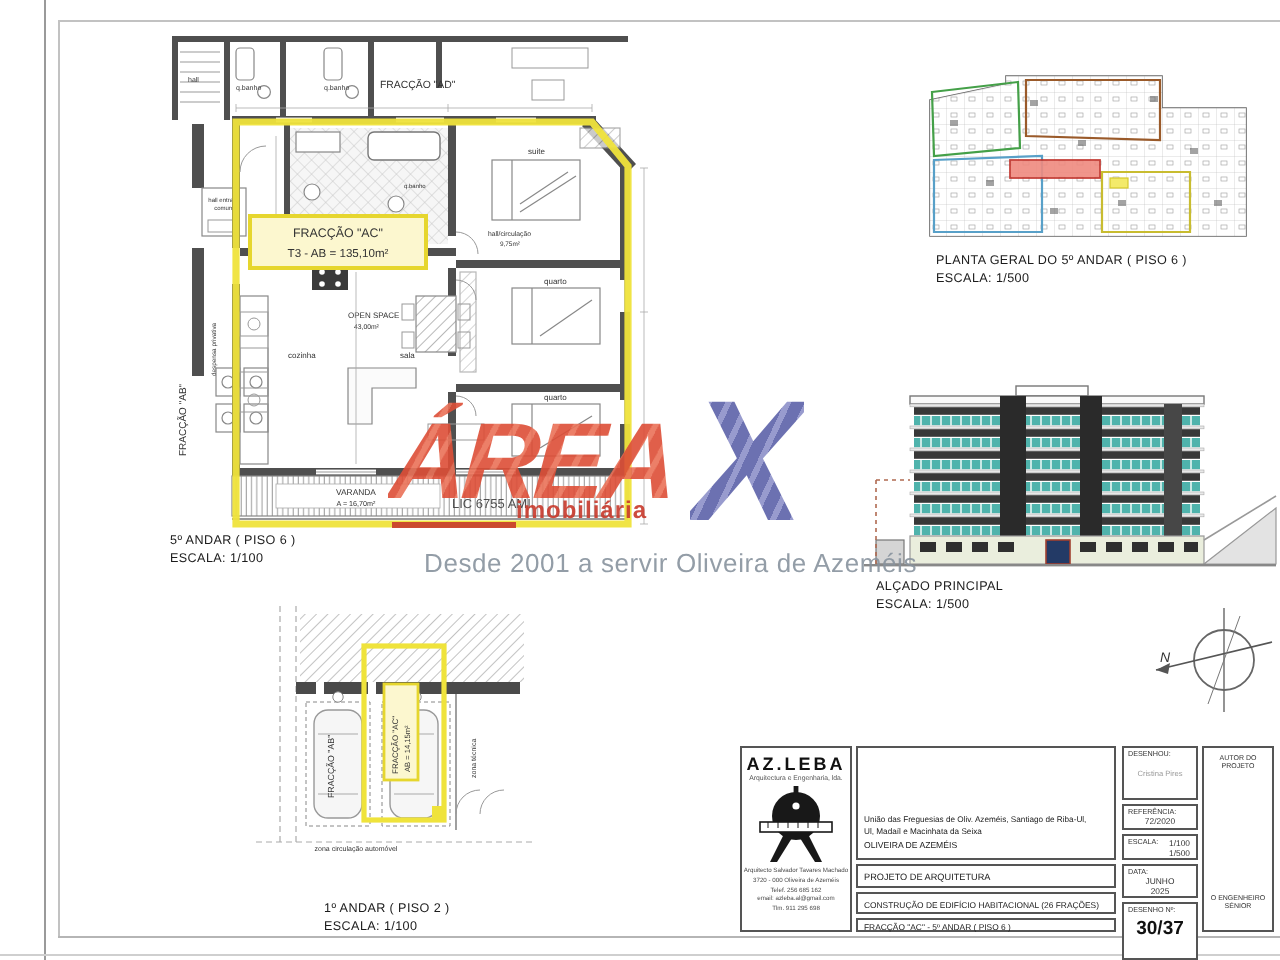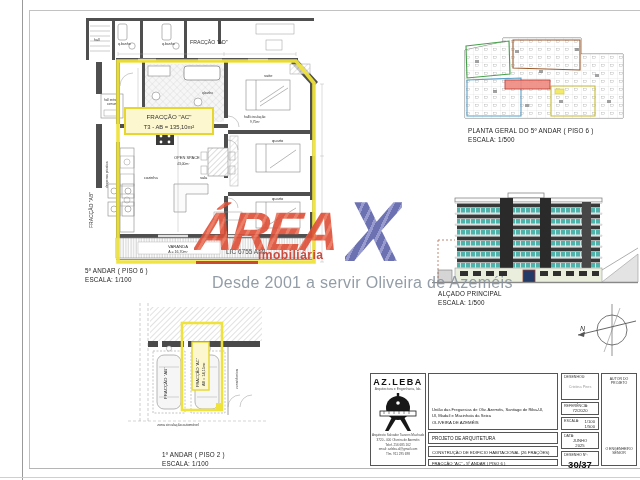--- a/index.html
+++ b/index.html
@@ -20,21 +20,21 @@
   #wm{left:195px;top:198px;width:226px;height:92px;opacity:.9;}
   .wm-area{position:absolute;left:0;top:2px;font-size:54px;font-weight:800;font-style:italic;
     letter-spacing:-3px;transform:skewX(-4deg);
     background:repeating-linear-gradient(115deg,#dd4e37 0 6px,#ea7258 6px 9px);
     -webkit-background-clip:text;background-clip:text;color:transparent;}
   .wm-x{position:absolute;left:150px;top:-16px;font-size:86px;font-weight:800;font-style:italic;
     background:repeating-linear-gradient(115deg,#5d62a9 0 6px,#8d91c9 6px 9px);
     -webkit-background-clip:text;background-clip:text;color:transparent;}
   .wm-line{position:absolute;left:1px;top:63px;width:62px;height:2.5px;background:#c8392b;}
   .wm-imo{position:absolute;left:63px;top:50px;font-size:12px;font-weight:700;color:#c8392b;letter-spacing:.5px;}
-  .wm-tag{position:absolute;left:17px;top:76px;font-size:16px;color:#88939e;letter-spacing:.3px;white-space:nowrap;}
+  .wm-tag{position:absolute;left:17px;top:76px;font-size:13px;color:#88939e;letter-spacing:.3px;white-space:nowrap;}
   
   #tb{left:368px;top:372px;width:270px;height:96px;}
   .cell{position:absolute;border:0.6px solid #555;background:#fff;box-sizing:border-box;}
   .tb-label{font-size:3.6px;color:#333;padding:1px 2px 0 2px;}
   .company-name{font-size:9px;font-weight:700;letter-spacing:1.5px;text-align:center;margin-top:3px;color:#111;}
   .company-sub{font-size:3.4px;text-align:center;color:#555;}
   .addr{font-size:3.1px;line-height:1.55;text-align:center;color:#4a4a4a;margin-top:2px;}
   .muni{font-size:4.1px;line-height:1.5;color:#222;padding:2px 3px;}
   .muni-caps{font-size:4.3px;}
   .rowtxt{font-size:4.6px;color:#222;padding:3px 3px;}
@@ -485,21 +485,21 @@
       <div style="float:right;padding:1px 3px 0 0;">
         <div class="val-center">1/100</div>
         <div class="val-center">1/500</div>
       </div>
     </div>
     <div class="cell" style="left:193px;top:60px;width:38px;height:17px;">
       <div class="tb-label">DATA:</div>
       <div class="val-center">JUNHO</div>
       <div class="val-center">2025</div>
     </div>
-    <div class="cell" style="left:193px;top:79px;width:38px;height:15px;">
+    <div class="cell" style="left:193px;top:79px;width:38px;height:29px;">
       <div class="tb-label">DESENHO Nº:</div>
       <div class="num-big">30/37</div>
     </div>
 
     <div class="cell" style="left:233px;top:1px;width:36px;height:93px;">
       <div class="autor" style="margin-top:3px">AUTOR DO PROJETO</div>
       <div class="autor" style="position:absolute;bottom:10px;width:100%;">
         <div>O ENGENHEIRO</div>
         <div>SÉNIOR</div>
       </div>

